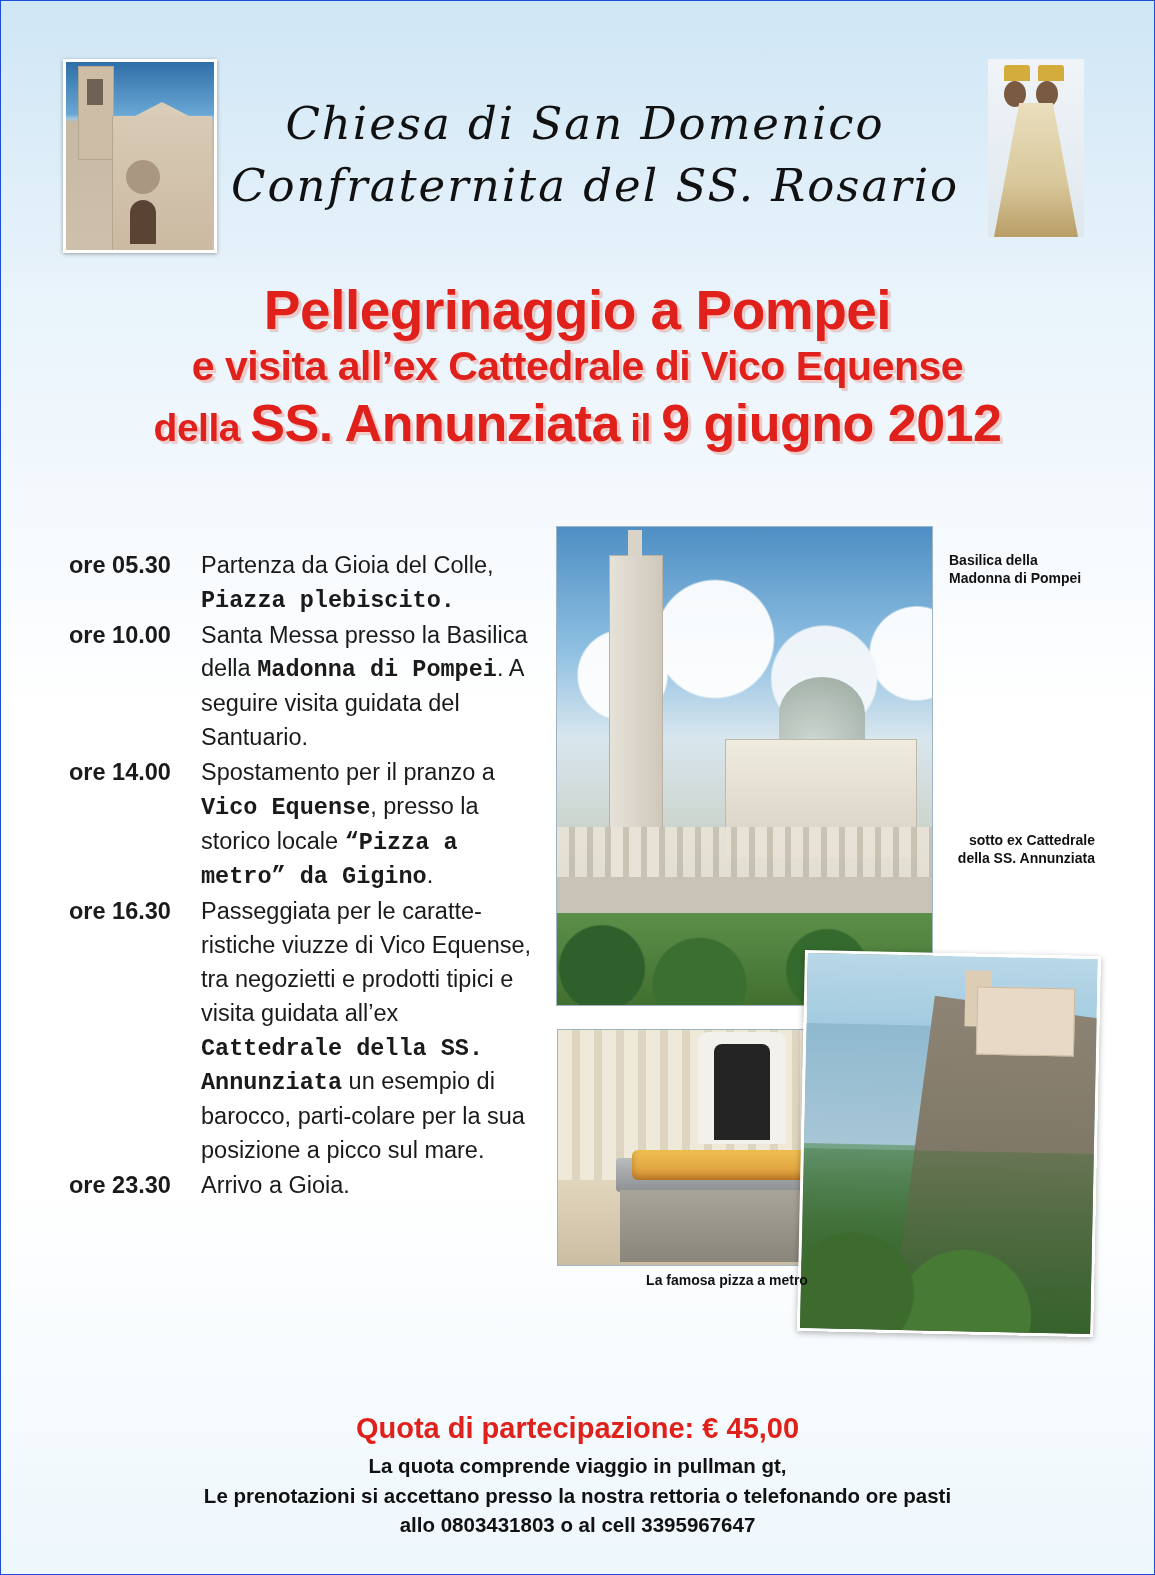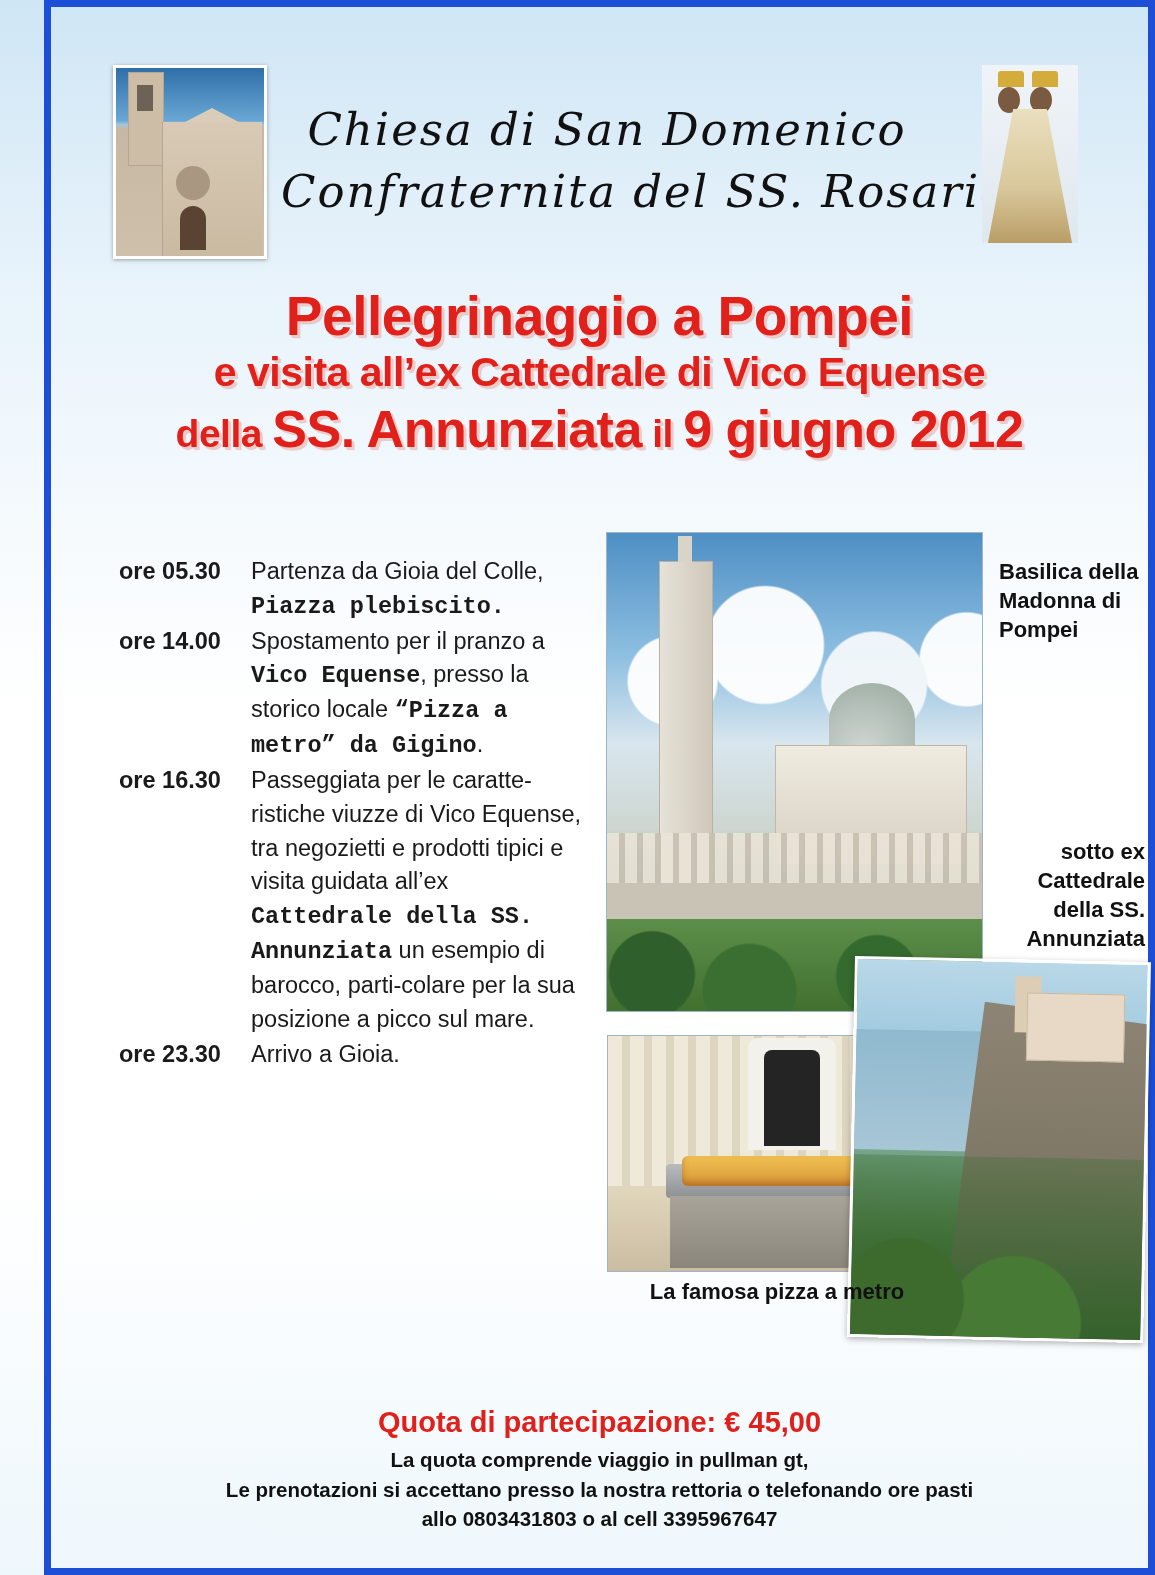--- a/index.html
+++ b/index.html
@@ -10,23 +10,22 @@
     width: 1155px;
     height: 1575px;
     font-family: "Liberation Sans", sans-serif;
     background: linear-gradient(to bottom, #cfe6f5 0%, #e8f3fb 18%, #ffffff 45%, #ffffff 75%, #eef7fc 100%);
     position: relative;
     overflow: hidden;
   }
   .poster {
     position: absolute;
     inset: 0;
-    border: 7px solid #1d4ed8;
+    border: 1px solid #1d4ed8;
     box-sizing: border-box;
-    margin-left: 44px;
   }
 
   
   .header {
     position: absolute;
     top: 0; left: 0; right: 0;
     height: 260px;
   }
   .church-photo {
     position: absolute;
@@ -356,21 +355,21 @@
     position: absolute;
     left: -10px; right: -10px; bottom: 0; height: 180px;
     background:
       radial-gradient(circle at 20% 80%, #3d6b2e 0 60px, transparent 62px),
       radial-gradient(circle at 56% 92%, #477a35 0 66px, transparent 68px),
       linear-gradient(to bottom, rgba(60,110,50,.35), #35622c);
   }
 
   .caption {
     position: absolute;
-    font-size: 22px;
+    font-size: 14px;
     font-weight: bold;
     color: #111;
     line-height: 1.32;
   }
   .cap-basilica { left: 948px; top: 550px; width: 150px; }
   .cap-cattedrale { left: 944px; top: 830px; width: 150px; text-align: right; }
   .cap-pizza { left: 556px; top: 1270px; width: 340px; text-align: center; }
 
   
   .footer {
@@ -428,20 +427,24 @@
     <div class="title-l2">e visita all’ex Cattedrale di Vico Equense</div>
     <div class="title-l3">
       <span>della </span><span class="big">SS. Annunziata</span><span> il </span><span class="big">9 giugno 2012</span>
     </div>
   </div>
 
   <div class="programme" id="programme">
       <div class="prog-row">
         <div class="prog-time">ore 05.30</div>
         <div class="prog-text"><span>Partenza da Gioia del Colle, </span><b>Piazza plebiscito.</b></div>
+      </div>
+      <div class="prog-row">
+        <div class="prog-time">ore 10.00</div>
+        <div class="prog-text"><span>Santa Messa presso la Basilica della </span><b>Madonna di Pompei</b><span>. A seguire visita guidata del Santuario.</span></div>
       </div>
       <div class="prog-row">
         <div class="prog-time">ore 14.00</div>
         <div class="prog-text"><span>Spostamento per il pranzo a </span><b>Vico Equense</b><span>, presso la storico locale </span><b>“Pizza a metro” da Gigino</b><span>.</span></div>
       </div>
       <div class="prog-row">
         <div class="prog-time">ore 16.30</div>
         <div class="prog-text"><span>Passeggiata per le caratte-ristiche viuzze di Vico Equense, tra negozietti e prodotti tipici e visita guidata all’ex </span><b>Cattedrale della SS. Annunziata</b><span> un esempio di barocco, parti-colare per la sua posizione a picco sul mare.</span></div>
       </div>
       <div class="prog-row">

